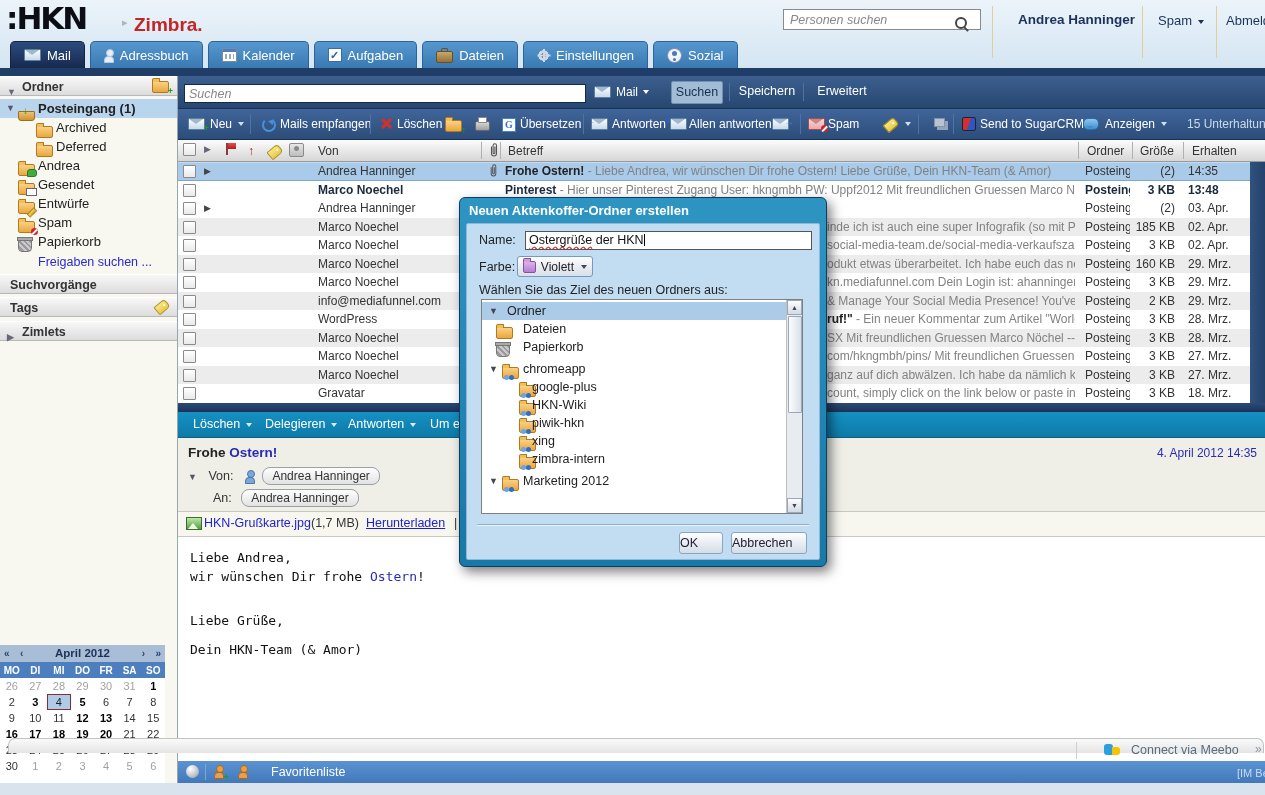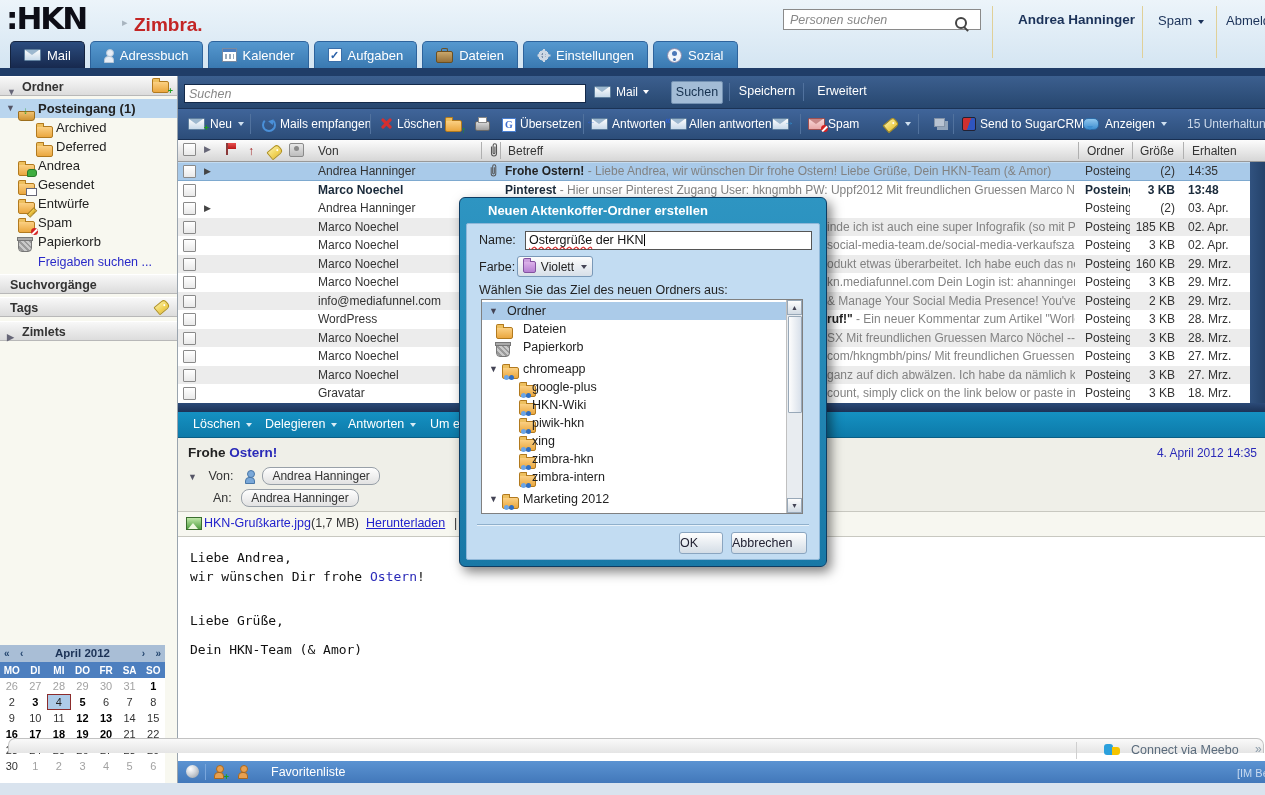--- a/index.html
+++ b/index.html
@@ -171,21 +171,21 @@
   .attrow{left:178px;top:512px;width:1087px;height:25px;background:#f7f7f0;border-bottom:1px solid #c8c8c0;box-sizing:border-box;font-size:12.5px;color:#333}
   .attrow .ai{position:absolute;top:5px}
   .attrow .at{position:absolute;top:4px}
   .alink{color:#2222cc}
   .aulink{color:#2222cc;text-decoration:underline}
   .pbody{left:178px;top:537px;width:1087px;height:224px;background:#fff;font-family:"DejaVu Sans Mono","Liberation Mono",monospace;font-size:13px;color:#111}
   .bline{position:absolute;left:12px;white-space:pre}
   .bline .hl{color:#2a2ab8}
   
   .dialog{left:459px;top:197px;width:366px;height:368px;background:linear-gradient(#2e95c2,#1878a6);border:1px solid #0d3c63;border-radius:6px;box-shadow:4px 5px 12px rgba(0,0,0,.5);z-index:50}
-  .dlg-title{height:25px;line-height:25px;color:#fff;font-weight:bold;font-size:13px;padding-left:28px}
+  .dlg-title{height:25px;line-height:25px;color:#fff;font-weight:bold;font-size:13px;padding-left:9px}
   .dlg-body{position:absolute;left:6px;top:25px;right:6px;bottom:6px;background:#c2dcf2;border:1px solid #8fb7d8;border-radius:2px;font-size:12.5px;color:#222}
   .dl{position:absolute}
   .dlg-name-input{position:absolute;left:58px;top:7px;width:279px;height:17px;background:#fff;border:1px solid #555;font-size:12.5px;padding:0 3px;line-height:17px;overflow:hidden;white-space:nowrap;color:#111}
   .misword{text-decoration:underline;text-decoration-style:wavy;text-decoration-color:#e03030;text-underline-offset:2px}
   .tcaret{display:inline-block;width:1px;height:12px;background:#000;vertical-align:-2px}
   .color-btn{position:absolute;left:50px;top:32px;width:76px;height:21px;background:linear-gradient(#fdfdfd,#d7dfe8);border:1px solid #7a99b8;border-radius:3px;font-size:12px;color:#222;display:flex;align-items:center;gap:5px;padding:0 5px;box-sizing:border-box}
   .color-btn .caret{color:#445;margin-left:2px}
   .tree-box{position:absolute;left:14px;top:75px;width:320px;height:213px;background:#fff;border:1px solid #808080;overflow:hidden}
   .tree-rows{position:absolute;left:0;top:2px;right:16px}
   .tree-row{position:relative;height:18px;line-height:18px;font-size:12.5px;color:#222;white-space:nowrap}
@@ -664,24 +664,20 @@
             <div class="tree-row lv2">
               <span class="ticon"><span class="ic fold-ic ppl"></span></span>
               <span class="tlabel">piwik-hkn</span>
             </div>
             <div class="tree-row lv2">
               <span class="ticon"><span class="ic fold-ic ppl"></span></span>
               <span class="tlabel">xing</span>
             </div>
             <div class="tree-row lv2">
               <span class="ticon"><span class="ic fold-ic ppl"></span></span>
-              <span class="tlabel">zimbra-hkn</span>
-            </div>
-            <div class="tree-row lv2">
-              <span class="ticon"><span class="ic fold-ic ppl"></span></span>
               <span class="tlabel">zimbra-intern</span>
             </div>
             <div class="tree-row lv1b gap">
               <span class="ttri">▼</span>
               <span class="ticon"><span class="ic fold-ic ppl"></span></span>
               <span class="tlabel">Marketing 2012</span>
             </div>
           </div>
         <div class="sb">
           <div class="sb-btn" style="top:0">▲</div>

